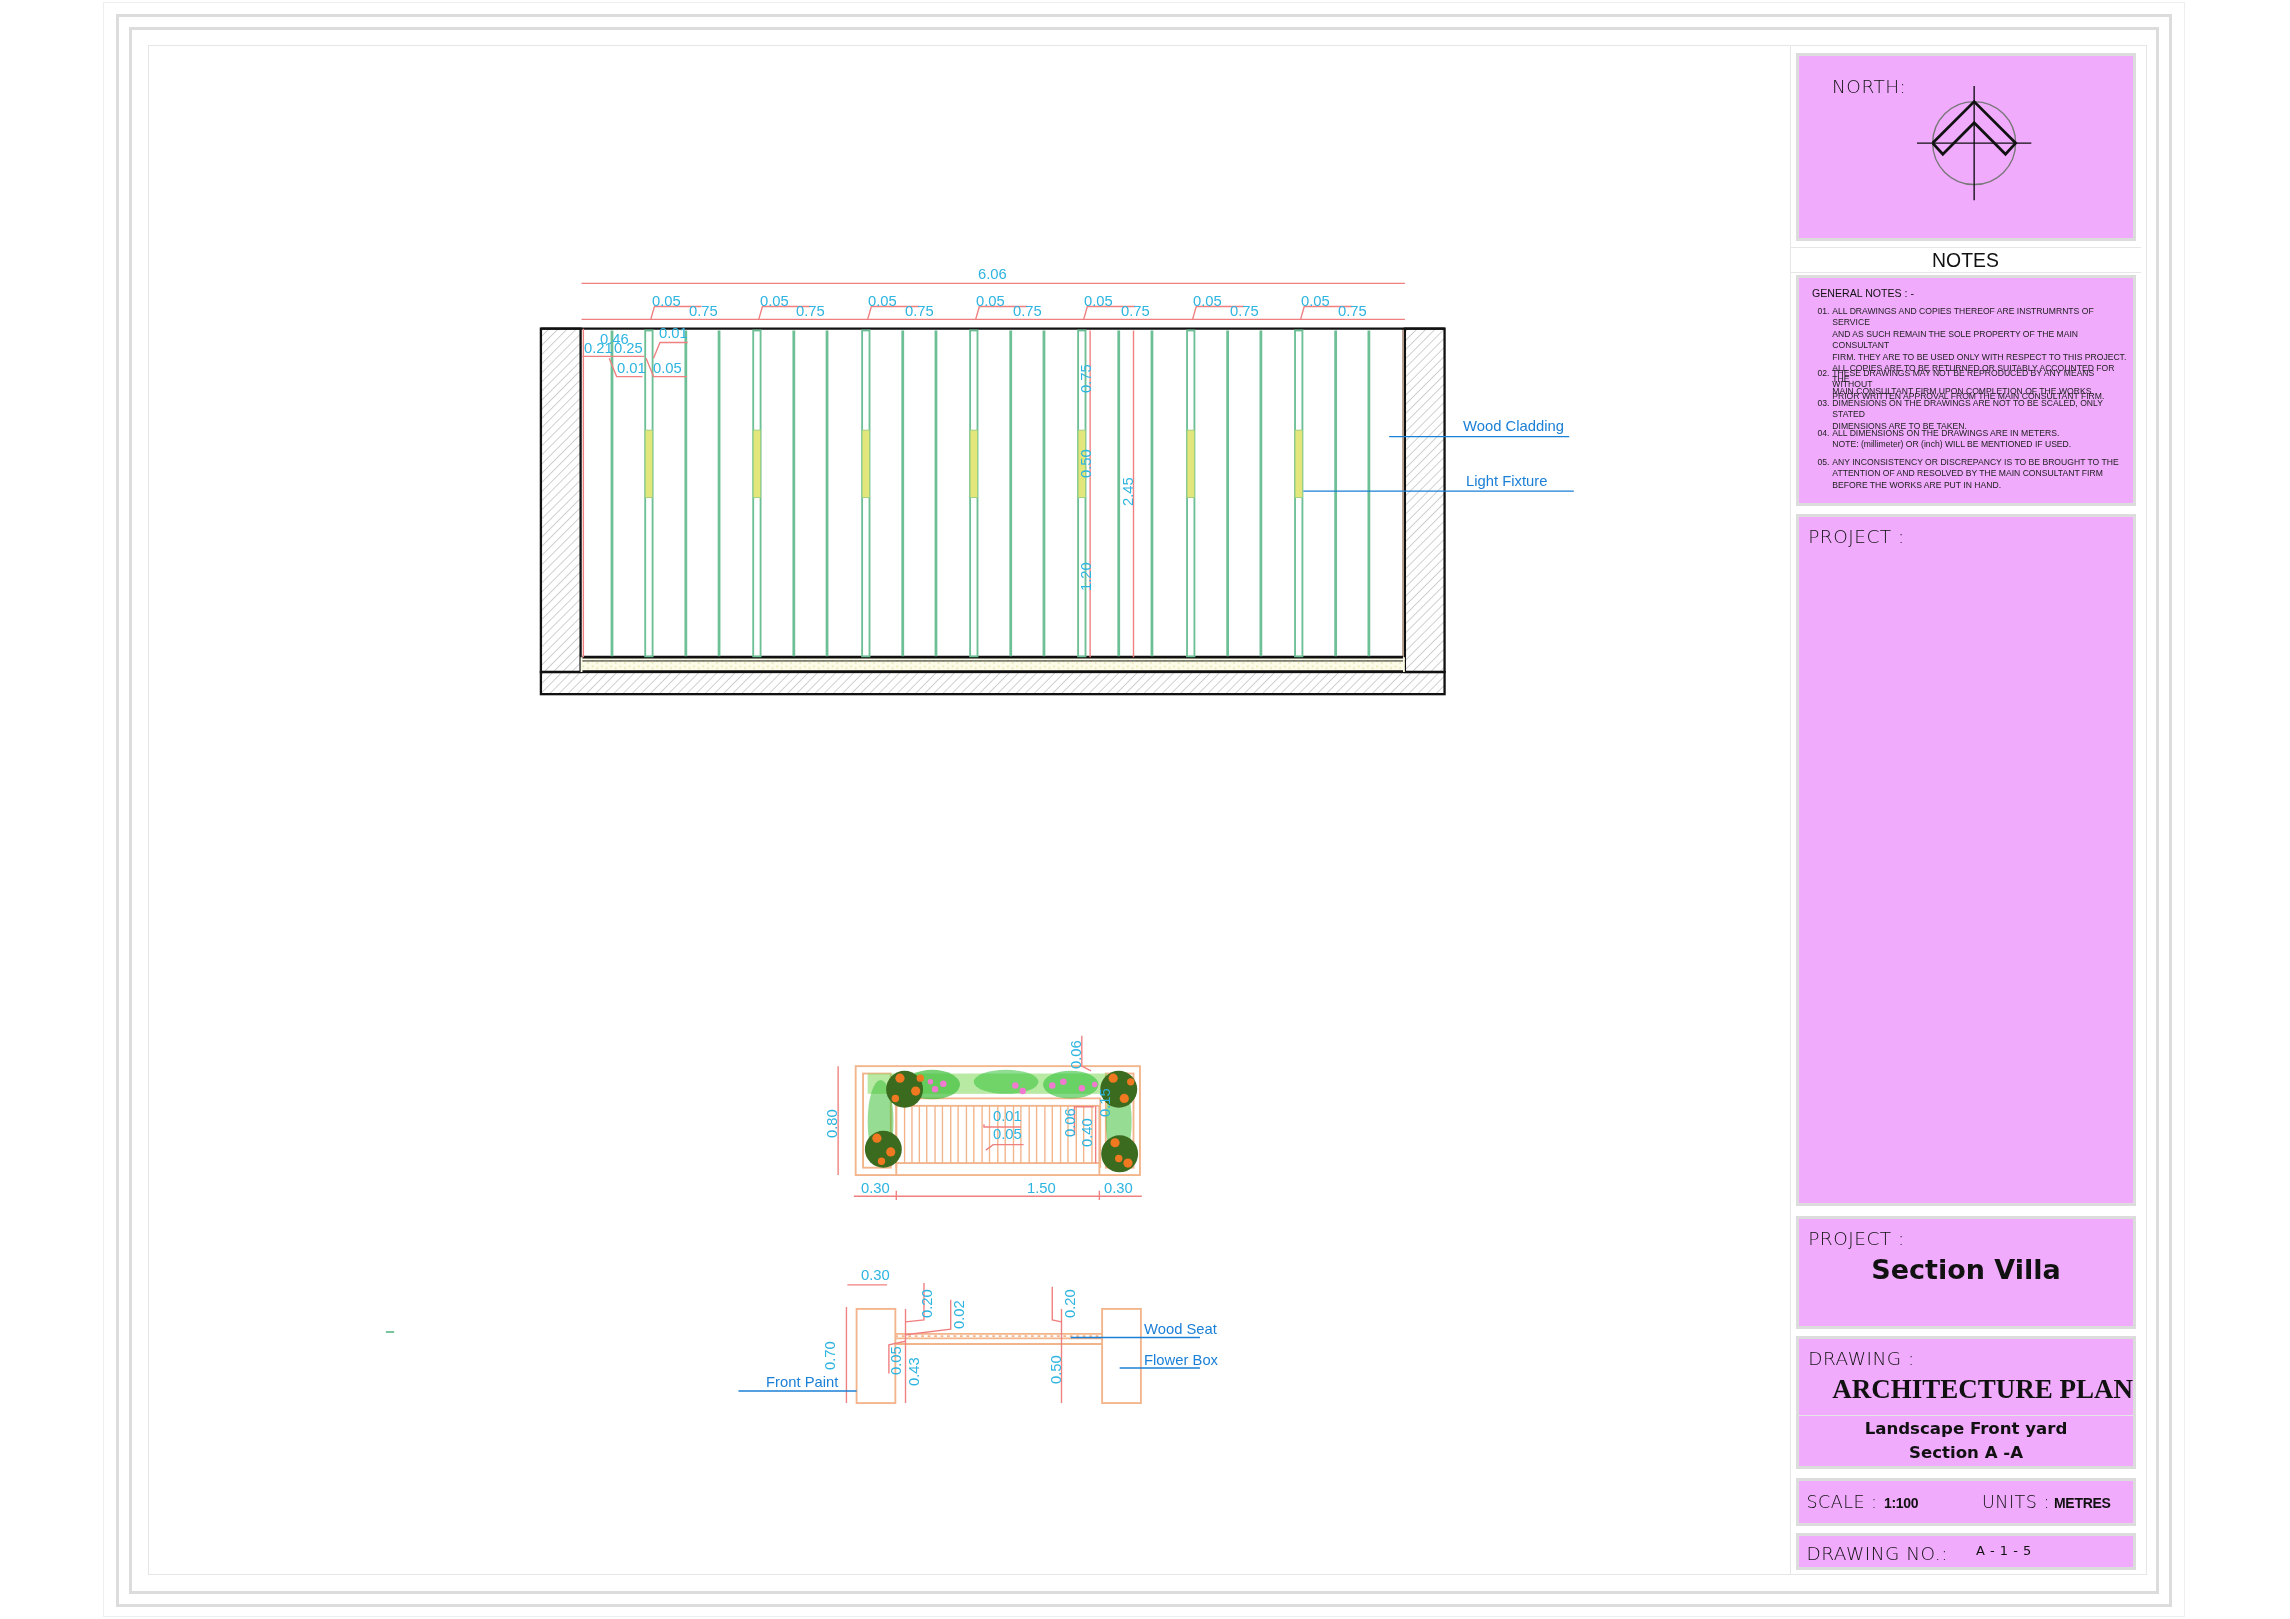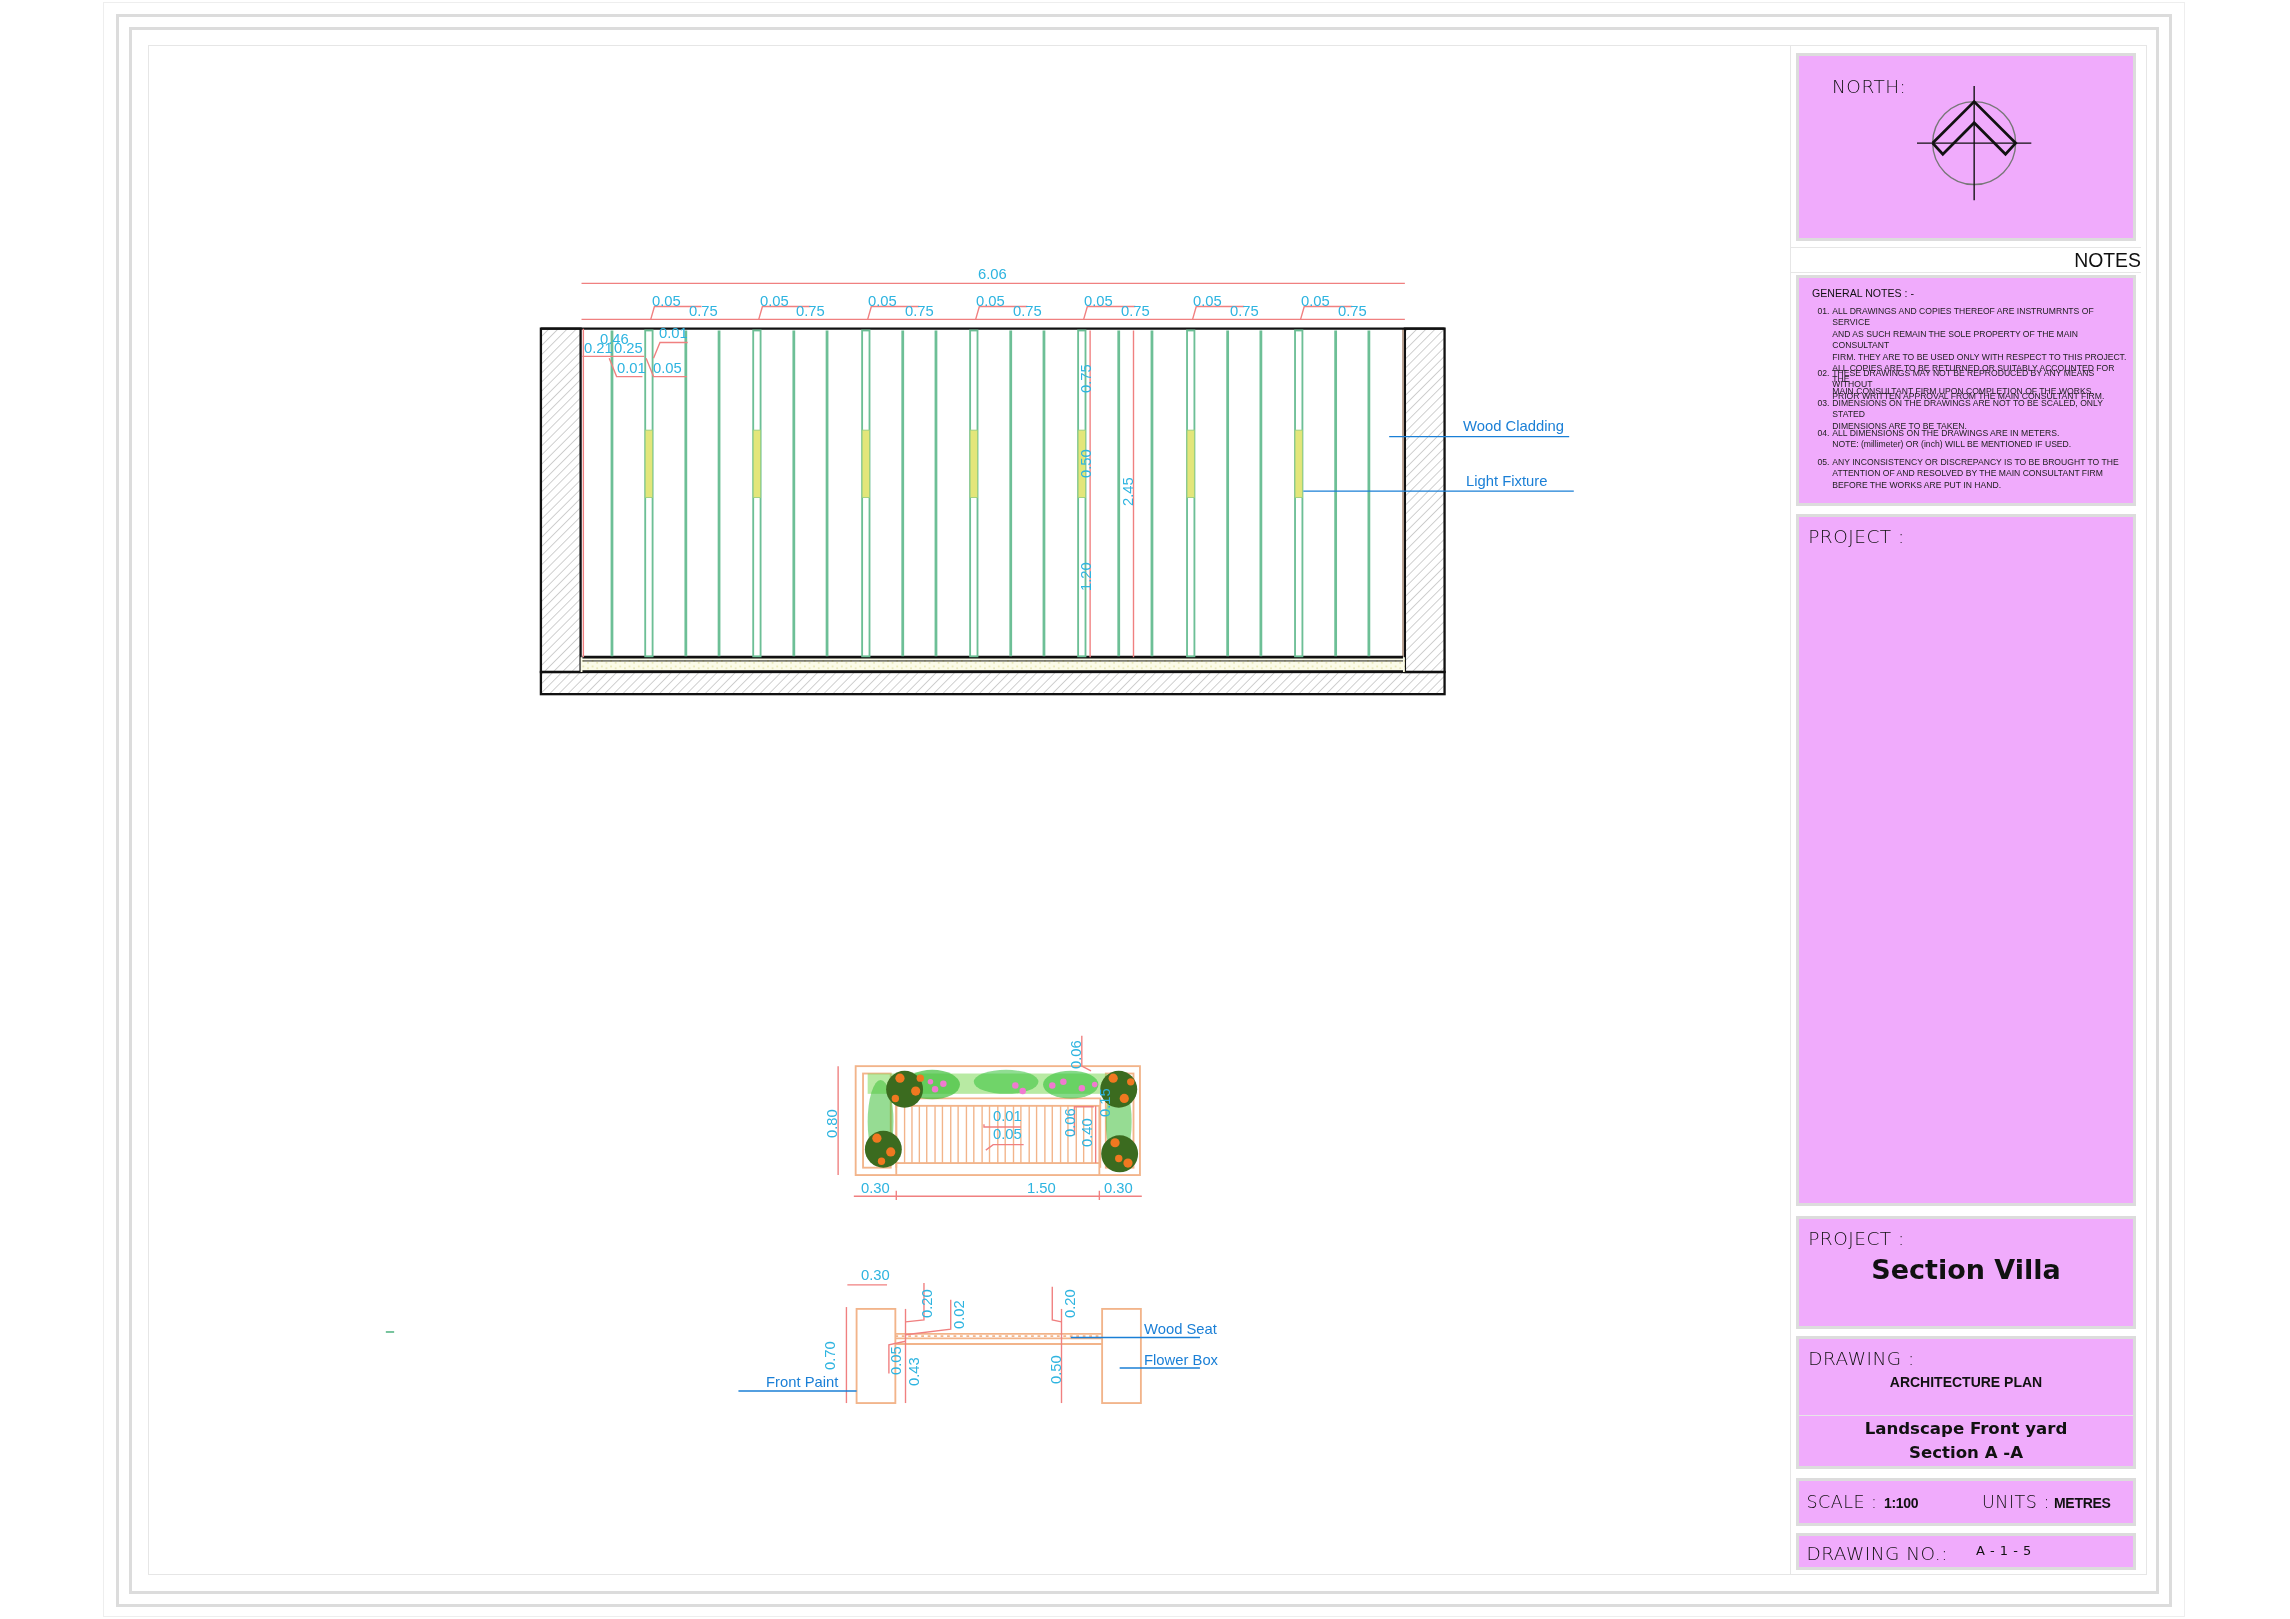--- a/index.html
+++ b/index.html
@@ -10,28 +10,28 @@
   .f3 { left: 129px; top: 27px; width: 2030px; height: 1567px; border: 3.7px solid #dcdcdc; }
   .f4 { left: 148px; top: 45px; width: 1999px; height: 1530px; border: 1.8px solid #e6e6e6; }
 
   #drawing { position: absolute; left: 0; top: 0; width: 2291px; height: 1620px; }
 
   
   .tb { position: absolute; left: 1790px; top: 45px; width: 351px; height: 1530px; border-left: 1.8px solid #e6e6e6; }
   .tb-box { position: absolute; box-sizing: border-box; border: 3.7px solid #dcdcdc; background: #f0abfc; }
   .tb-label { position: absolute; font-family: "DejaVu Sans", sans-serif; font-weight: 300; color: #111; letter-spacing: 0.5px; }
   .north-label { left: 33px; top: 20px; font-size: 18.5px; }
-  .notes-head { position: absolute; left: 1790px; top: 247px; width: 351px; height: 24px; border-top: 1.8px solid #e6e6e6; border-bottom: 1.8px solid #e6e6e6; text-align: right; font-size: 19.4px; line-height: 24px; color: #111; }
+  .notes-head { position: absolute; left: 1790px; top: 247px; width: 351px; height: 24px; border-top: 1.8px solid #e6e6e6; border-bottom: 1.8px solid #e6e6e6; text-align: center; font-size: 19.4px; line-height: 24px; color: #111; }
   .notes-title { position: absolute; left: 13px; top: 9.2px; font-size: 10.6px; color: #111; }
   .note { position: absolute; left: 18.5px; font-size: 8.6px; line-height: 11.4px; color: #222; width: 314px; }
   .note .num { position: absolute; left: 0; top: 0; }
   .note .txt { display: block; padding-left: 14.8px; white-space: pre-line; }
   .proj-label { left: 9.2px; top: 9.2px; font-size: 18.5px; }
   .proj-name { position: absolute; left: 0; width: 100%; text-align: center; top: 35px; font-family: "DejaVu Sans", sans-serif; font-weight: bold; font-size: 27px; color: #111; }
-  .draw-name { position: absolute; left: 0; width: 100%; text-align: center; top: 35px; font-family: Liberation Sans, sans-serif; font-weight: bold; font-size: 14px; color: #111; }
+  .draw-name { position: absolute; left: 0; width: 100%; text-align: right; top: 35px; font-family: Liberation Serif, serif; font-weight: bold; font-size: 27px; color: #111; }
   .draw-sub { position: absolute; left: 0; width: 100%; text-align: center; font-family: "DejaVu Sans", sans-serif; font-weight: bold; font-size: 16.6px; color: #111; line-height: 23px; }
   .draw-divider { position: absolute; left: 0; width: 100%; top: 76px; border-top: 1.8px solid #e6e6e6; }
   .scale-row { position: absolute; top: 11px; font-size: 17.5px; }
   .bold-cond { font-family: "Liberation Sans", sans-serif; font-weight: bold; font-size: 14px; letter-spacing: -0.3px; }
   .dno-val { font-family: "DejaVu Sans", sans-serif; font-weight: normal; font-size: 13px; }
 
   
   .cad { position: absolute; font-family: "Liberation Sans", sans-serif; color: #2eb4e0; font-size: 14.8px; white-space: nowrap; }
   .cad.v { transform-origin: left top; transform: rotate(-90deg); }
   .lbl { position: absolute; font-family: "Liberation Sans", sans-serif; color: #1a7fd6; font-size: 14.8px; white-space: nowrap; }

